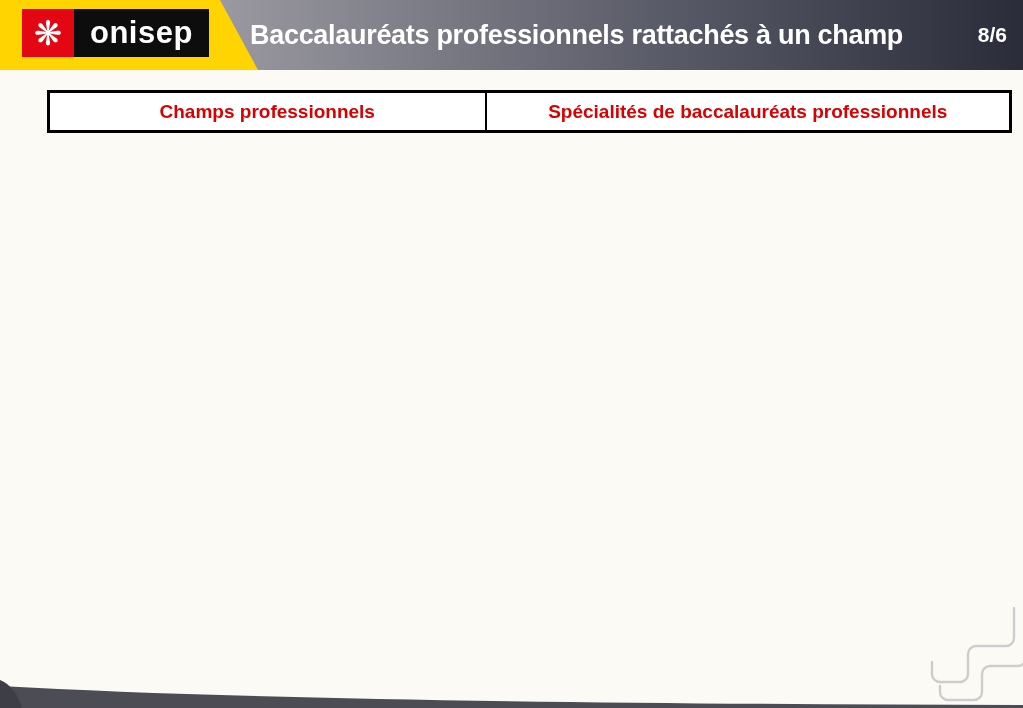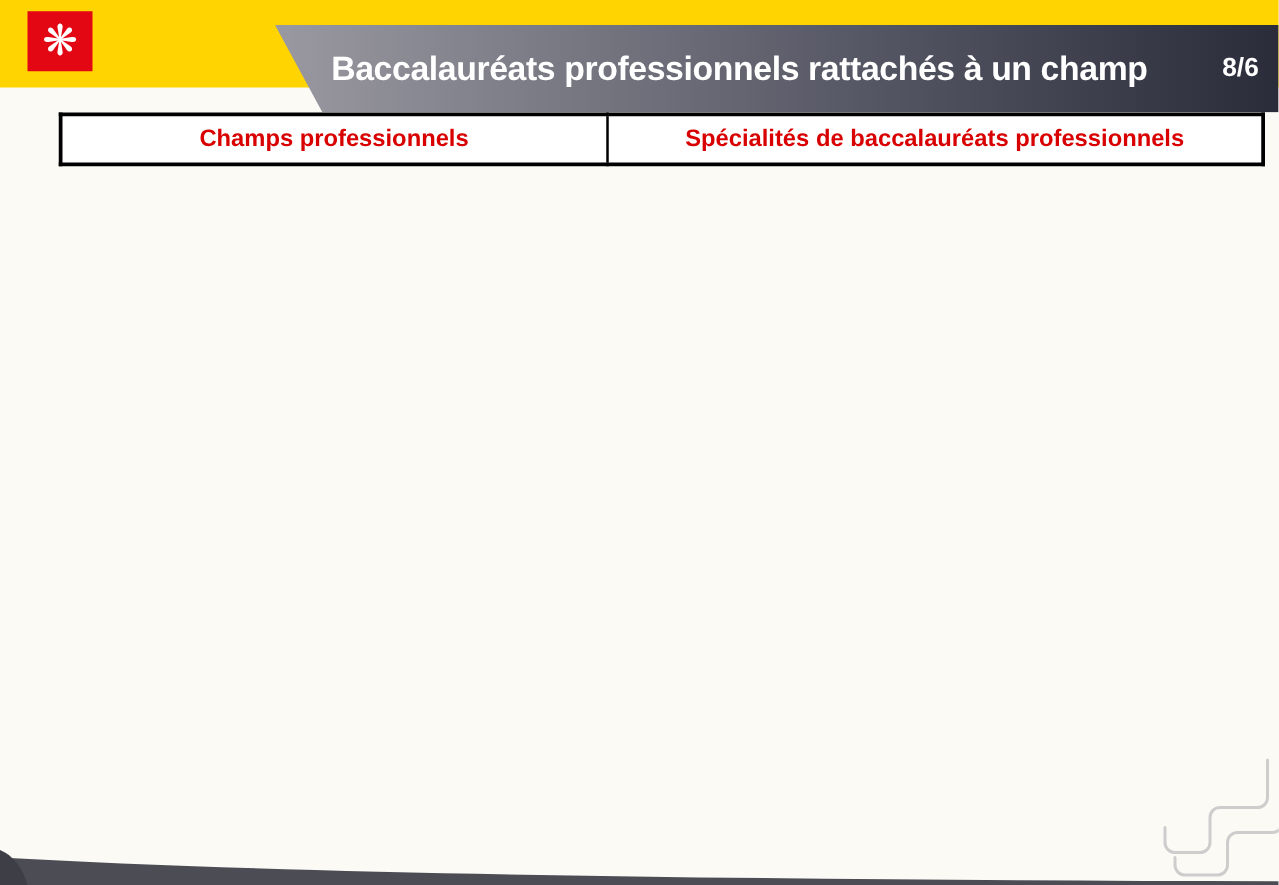--- a/index.html
+++ b/index.html
@@ -7,21 +7,21 @@
     width:1023px;height:708px;position:relative;overflow:hidden;
     background:var(--page-bg,#fbfaf5);
     font-family:"Liberation Sans","DejaVu Sans",sans-serif;
   }
   
   .banner{position:absolute;left:0;top:0;width:1023px;height:70px;background:var(--banner-yellow,#ffd400);}
   .banner-gray{
     position:absolute;left:220px;top:0;right:0;height:70px;
     background:linear-gradient(90deg,var(--banner-gray-start,#9a99a1) 0%,#5a5b68 55%,var(--banner-gray-end,#2a2c3a) 100%);
     clip-path:polygon(0 0,100% 0,100% 100%,38px 100%);
-    display:flex;align-items:center;justify-content:center;margin-top:20px;
+    display:flex;align-items:center;
   }
   .slide-title{
     color:#fff;font-weight:bold;font-size:27px;letter-spacing:-0.3px;
     padding-left:30px;padding-right:90px;white-space:nowrap;
   }
   .page-indicator{
     position:absolute;right:16px;top:50%;transform:translateY(-50%);
     color:#fff;font-weight:bold;font-size:21px;
   }
   .logo{position:absolute;left:22px;top:9px;display:flex;height:48px;}
@@ -51,20 +51,21 @@
 </head>
 <body>
 
 <div class="banner">
   <div class="banner-gray">
     <div class="slide-title">Baccalauréats professionnels rattachés à un champ</div>
     <div class="page-indicator">8/6</div>
   </div>
   <div class="logo">
     <div class="logo-red">❋</div>
+    <div class="logo-black">onisep</div>
   </div>
 </div>
 
 <div class="table-wrap">
   <table>
     <colgroup>
         <col style="width:437px">
         <col>
       </colgroup>
     <thead>

